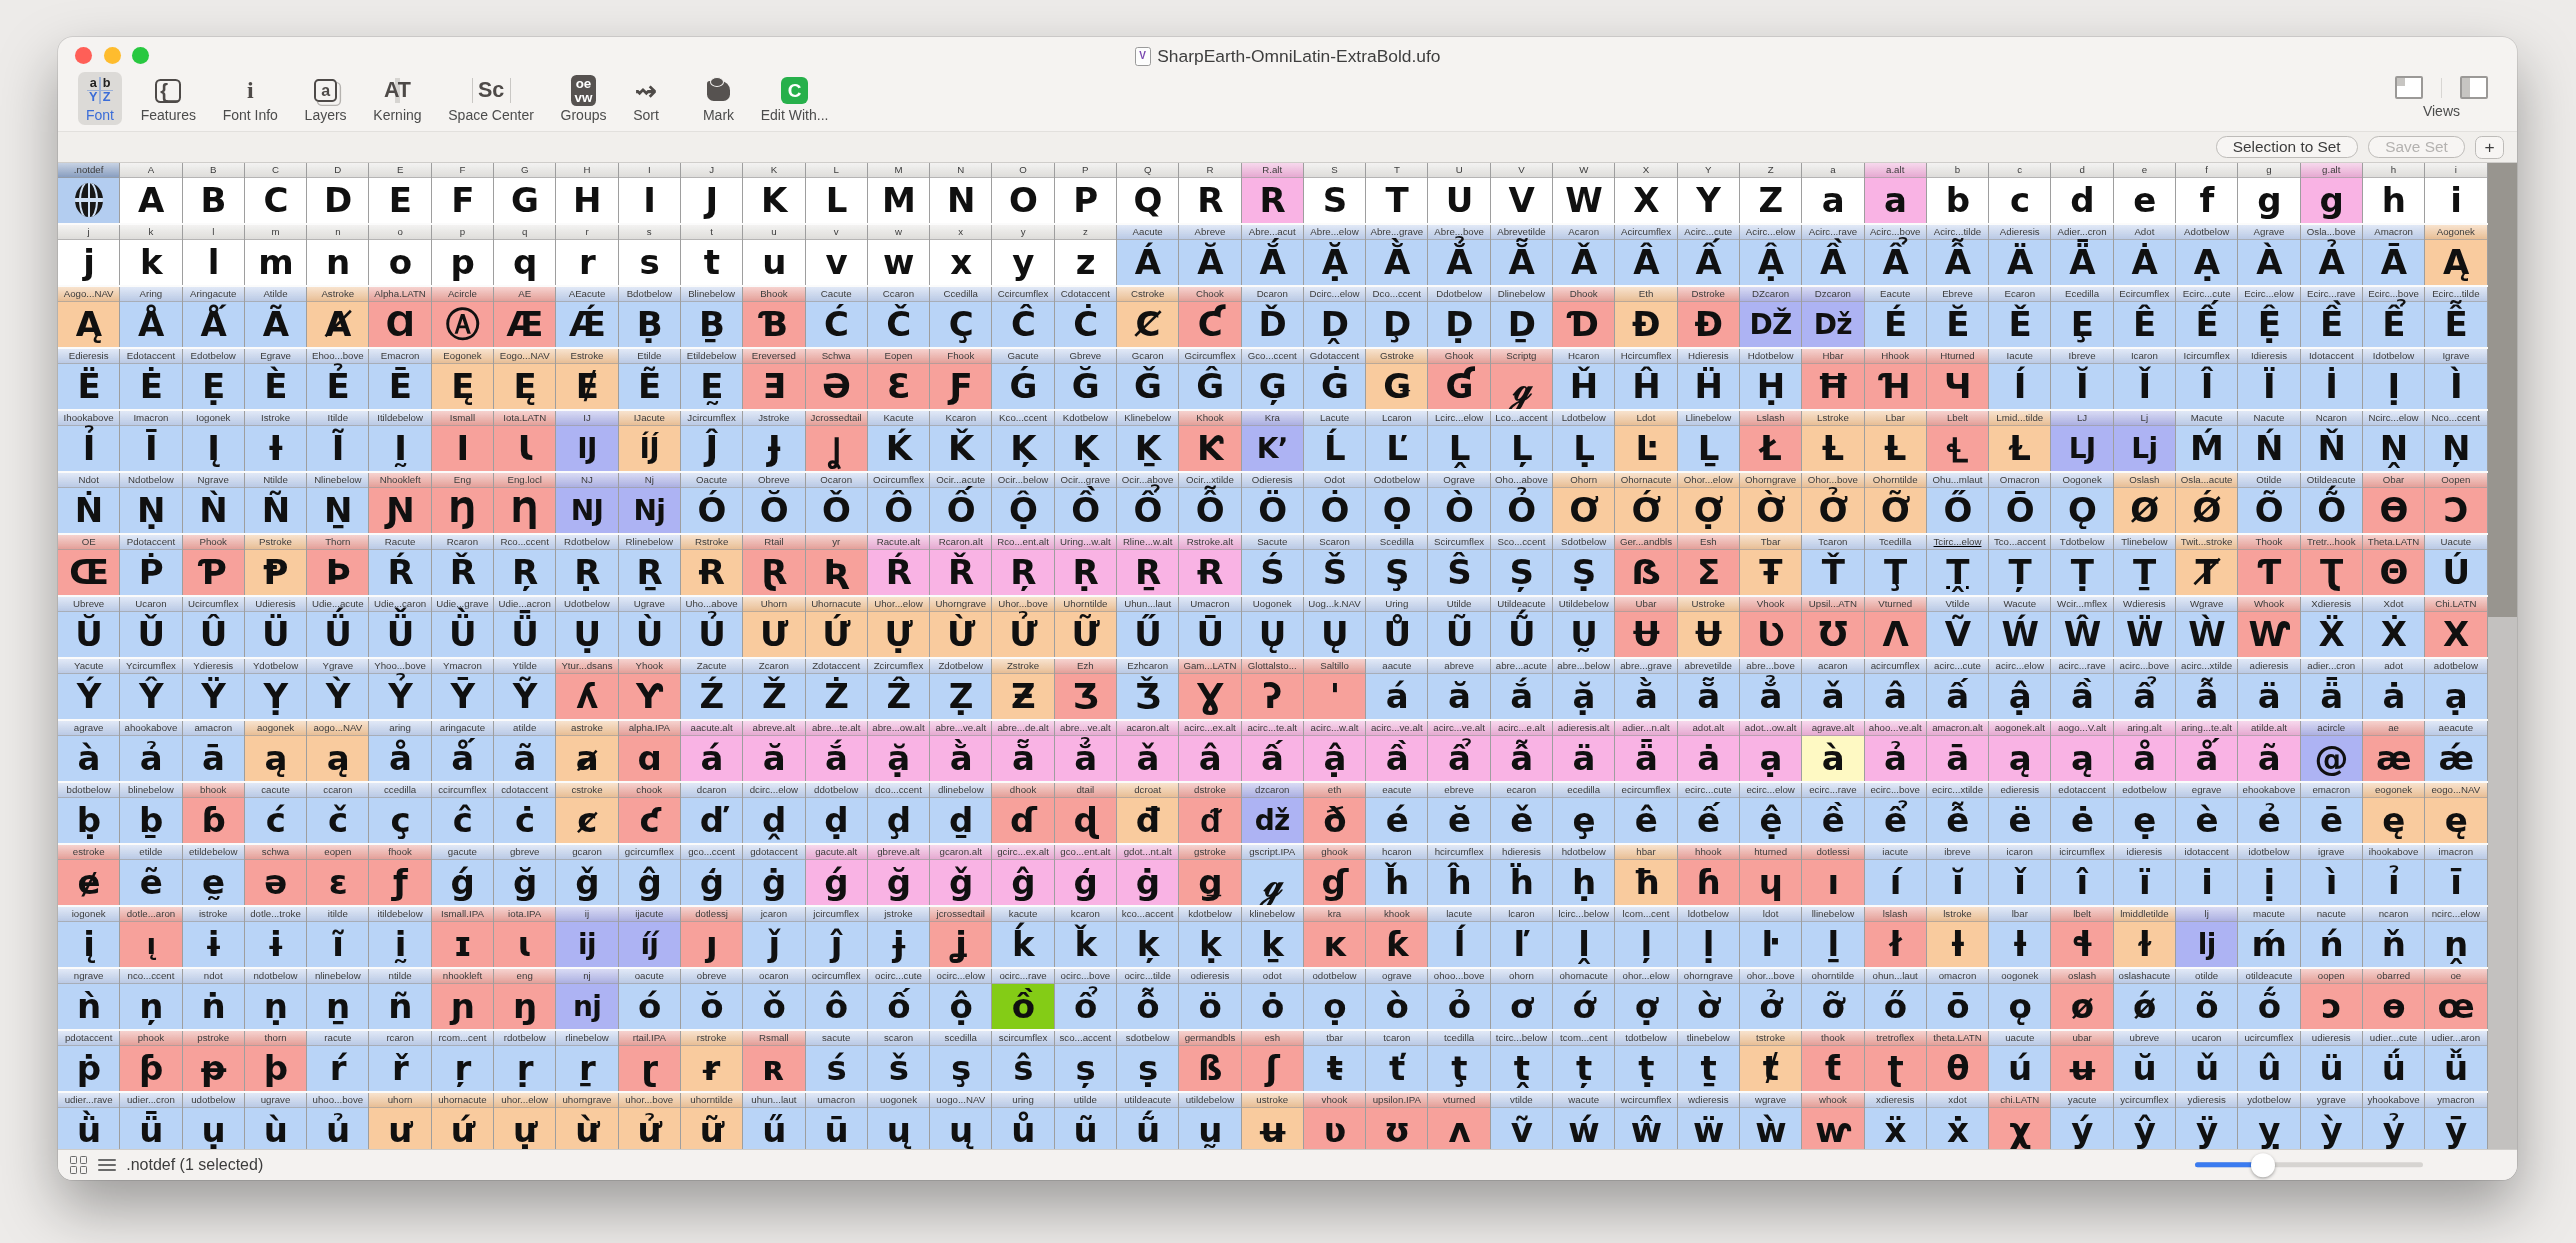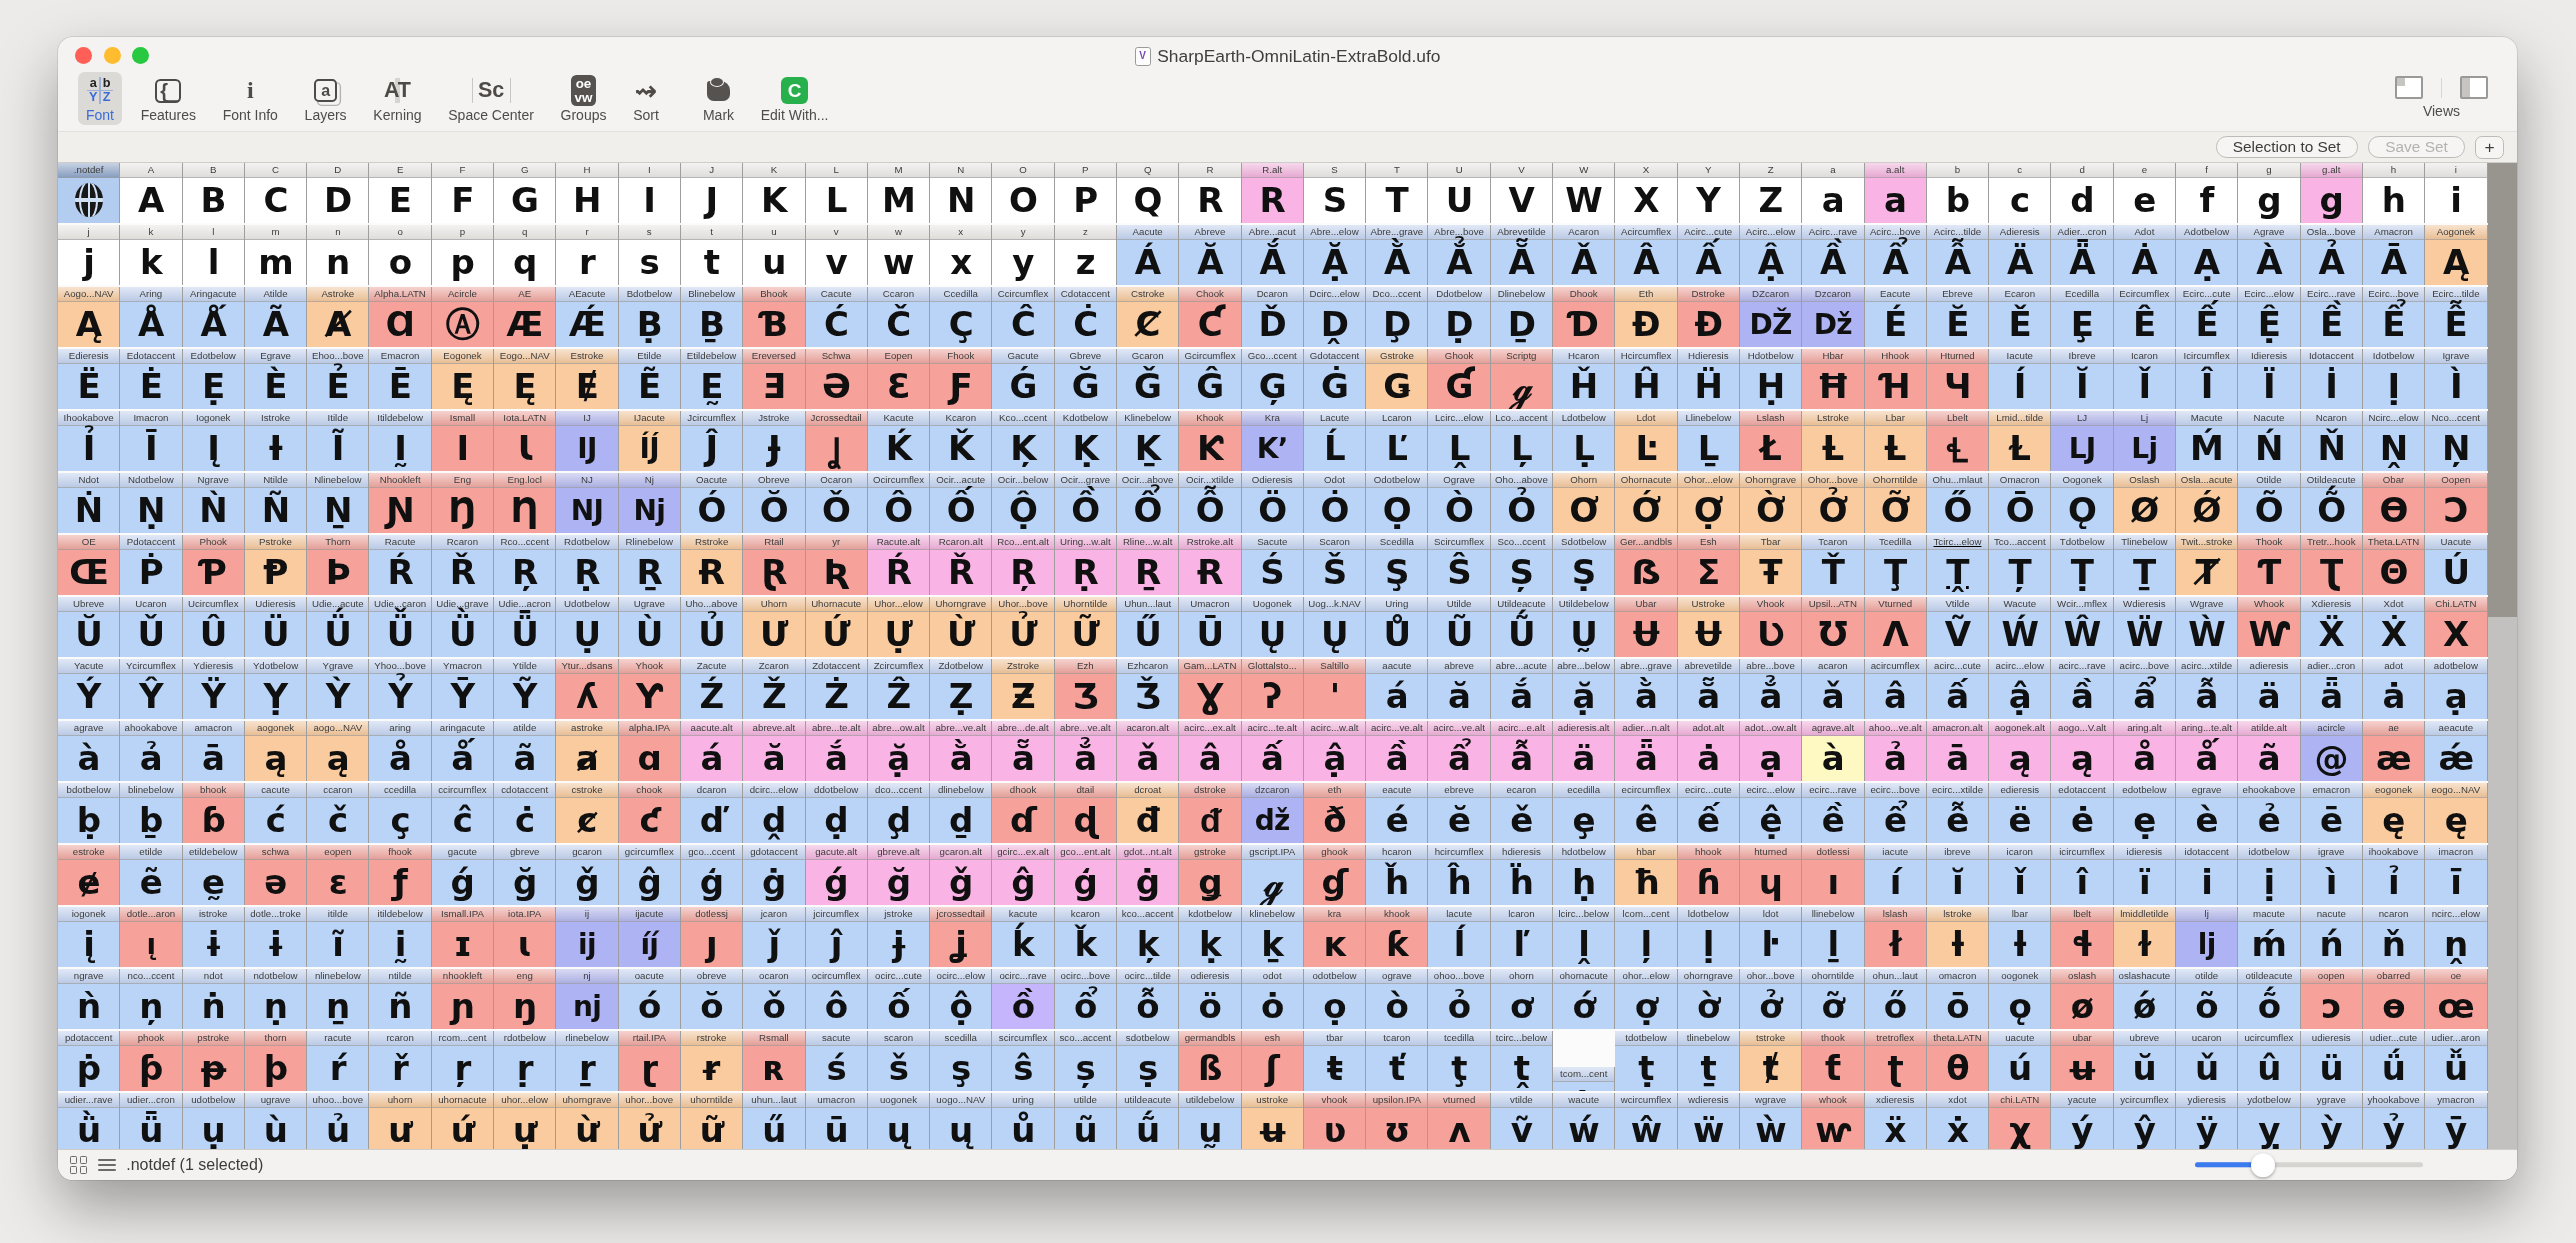--- a/index.html
+++ b/index.html
@@ -2259,21 +2259,21 @@
           <div class="gchar">ô</div>
         </div>
         <div class="cell" style="background: rgb(185, 212, 247);">
           <div class="gname" style="background-color: rgb(194, 210, 238);">ocirc...cute</div>
           <div class="gchar">ố</div>
         </div>
         <div class="cell" style="background: rgb(185, 212, 247);">
           <div class="gname" style="background-color: rgb(194, 210, 238);">ocirc...elow</div>
           <div class="gchar">ộ</div>
         </div>
-        <div class="cell" style="background: #c4b5fd;">
+        <div class="cell" style="background: #84cc16;">
           <div class="gname" style="background-color: rgb(194, 210, 238);">ocirc...rave</div>
           <div class="gchar">ồ</div>
         </div>
         <div class="cell" style="background: rgb(185, 212, 247);">
           <div class="gname" style="background-color: rgb(194, 210, 238);">ocirc...bove</div>
           <div class="gchar">ổ</div>
         </div>
         <div class="cell" style="background: rgb(185, 212, 247);">
           <div class="gname" style="background-color: rgb(194, 210, 238);">ocirc...tilde</div>
           <div class="gchar">ỗ</div>
@@ -2451,21 +2451,21 @@
           <div class="gchar">ť</div>
         </div>
         <div class="cell" style="background: rgb(185, 212, 247);">
           <div class="gname" style="background-color: rgb(194, 210, 238);">tcedilla</div>
           <div class="gchar">ţ</div>
         </div>
         <div class="cell" style="background: rgb(185, 212, 247);">
           <div class="gname" style="background-color: rgb(194, 210, 238);">tcirc...below</div>
           <div class="gchar">ṱ</div>
         </div>
-        <div class="cell" style="background: rgb(185, 212, 247); margin-top: 36px;">
+        <div class="cell" style="background: rgb(185, 212, 247);">
           <div class="gname" style="background-color: rgb(194, 210, 238);">tcom...cent</div>
           <div class="gchar">ț</div>
         </div>
         <div class="cell" style="background: rgb(185, 212, 247);">
           <div class="gname" style="background-color: rgb(194, 210, 238);">tdotbelow</div>
           <div class="gchar">ṭ</div>
         </div>
         <div class="cell" style="background: rgb(185, 212, 247);">
           <div class="gname" style="background-color: rgb(194, 210, 238);">tlinebelow</div>
           <div class="gchar">ṯ</div>

